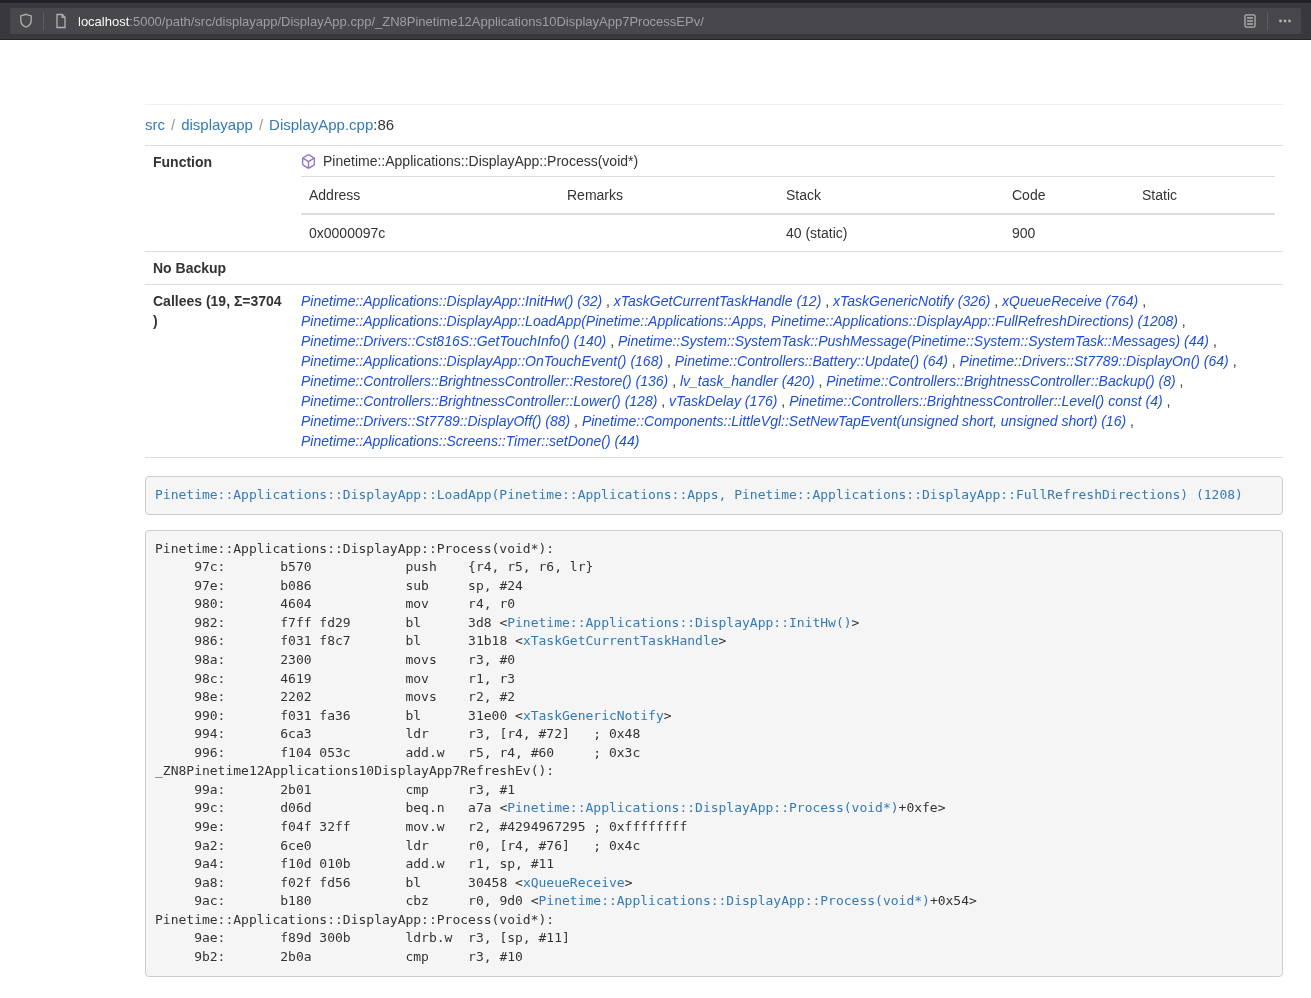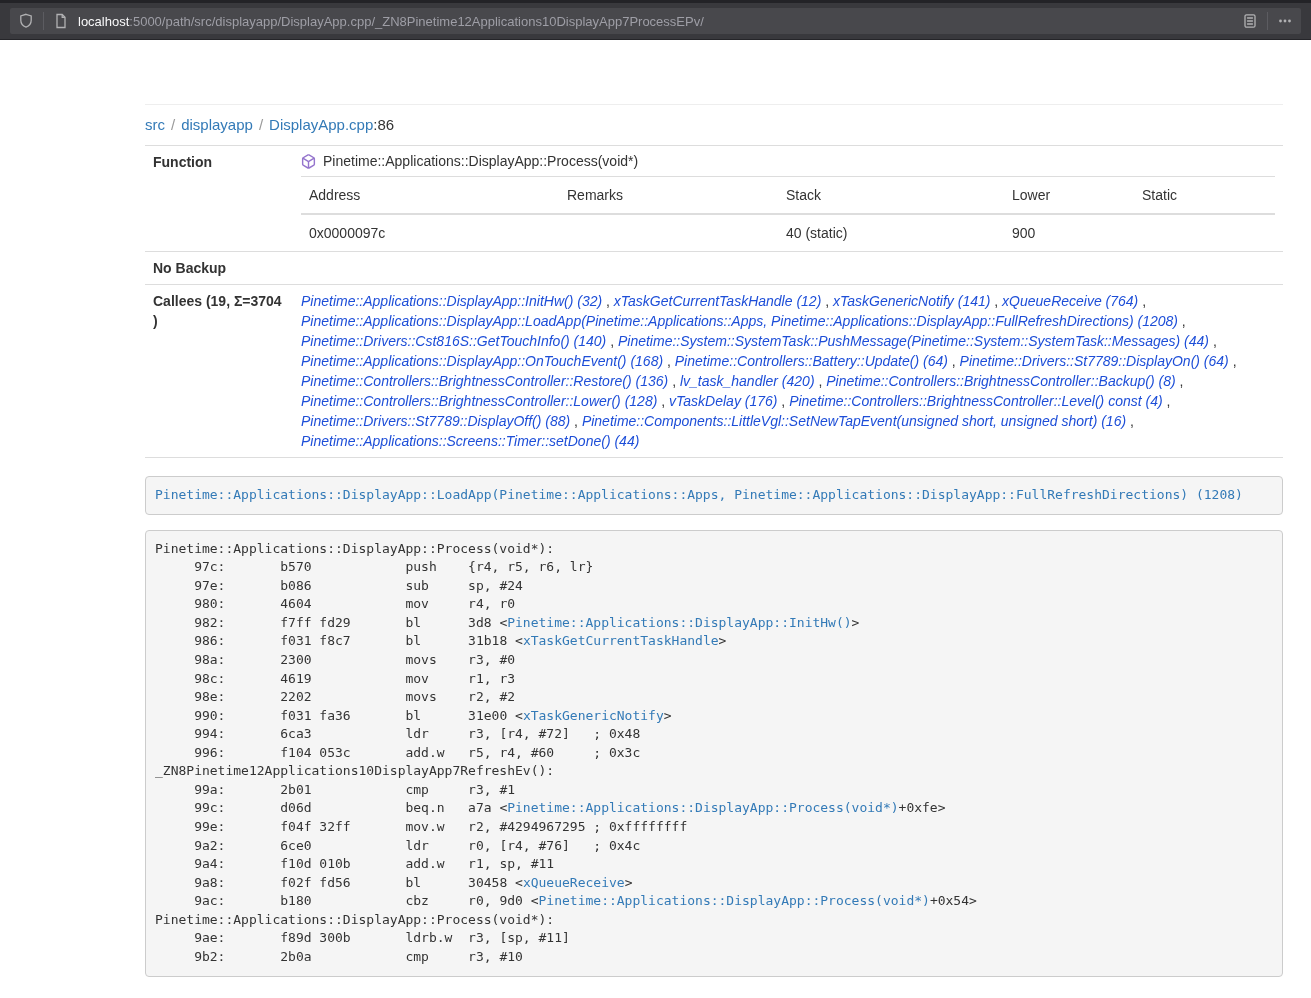--- a/index.html
+++ b/index.html
@@ -117,21 +117,21 @@
                 <col style="width:219px">
                 <col style="width:226px">
                 <col style="width:130px">
                 <col>
               </colgroup>
             <thead>
               <tr>
                 <th>Address</th>
                 <th>Remarks</th>
                 <th>Stack</th>
-                <th>Lower</th>
+                <th>Code</th>
                 <th>Static</th>
               </tr>
             </thead>
             <tbody>
               <tr>
                 <td>0x0000097c</td>
                 <td></td>
                 <td>40 (static)</td>
                 <td>900</td>
                 <td></td>
@@ -140,21 +140,21 @@
           </table>
         </td>
       </tr>
       <tr>
         <th class="rowlabel">No Backup</th>
         <td class="rowcontent"></td>
       </tr>
       <tr>
         <th class="rowlabel">Callees (19, Σ=3704 )</th>
         <td class="rowcontent" id="callees-cell">
-            <div class="callee-line"><a href="#" class="clink">Pinetime::Applications::DisplayApp::InitHw() (32)</a> , <a href="#" class="clink">xTaskGetCurrentTaskHandle (12)</a> , <a href="#" class="clink">xTaskGenericNotify (141)</a> , <a href="#" class="clink">xQueueReceive (764)</a> ,</div>
+            <div class="callee-line"><a href="#" class="clink">Pinetime::Applications::DisplayApp::InitHw() (32)</a> , <a href="#" class="clink">xTaskGetCurrentTaskHandle (12)</a> , <a href="#" class="clink">xTaskGenericNotify (326)</a> , <a href="#" class="clink">xQueueReceive (764)</a> ,</div>
             <div class="callee-line"><a href="#" class="clink">Pinetime::Applications::DisplayApp::LoadApp(Pinetime::Applications::Apps, Pinetime::Applications::DisplayApp::FullRefreshDirections) (1208)</a> ,</div>
             <div class="callee-line"><a href="#" class="clink">Pinetime::Drivers::Cst816S::GetTouchInfo() (140)</a> , <a href="#" class="clink">Pinetime::System::SystemTask::PushMessage(Pinetime::System::SystemTask::Messages) (44)</a> ,</div>
             <div class="callee-line"><a href="#" class="clink">Pinetime::Applications::DisplayApp::OnTouchEvent() (168)</a> , <a href="#" class="clink">Pinetime::Controllers::Battery::Update() (64)</a> , <a href="#" class="clink">Pinetime::Drivers::St7789::DisplayOn() (64)</a> ,</div>
             <div class="callee-line"><a href="#" class="clink">Pinetime::Controllers::BrightnessController::Restore() (136)</a> , <a href="#" class="clink">lv_task_handler (420)</a> , <a href="#" class="clink">Pinetime::Controllers::BrightnessController::Backup() (8)</a> ,</div>
             <div class="callee-line"><a href="#" class="clink">Pinetime::Controllers::BrightnessController::Lower() (128)</a> , <a href="#" class="clink">vTaskDelay (176)</a> , <a href="#" class="clink">Pinetime::Controllers::BrightnessController::Level() const (4)</a> ,</div>
             <div class="callee-line"><a href="#" class="clink">Pinetime::Drivers::St7789::DisplayOff() (88)</a> , <a href="#" class="clink">Pinetime::Components::LittleVgl::SetNewTapEvent(unsigned short, unsigned short) (16)</a> ,</div>
             <div class="callee-line"><a href="#" class="clink">Pinetime::Applications::Screens::Timer::setDone() (44)</a></div>
           </td>
       </tr>
     </tbody>

